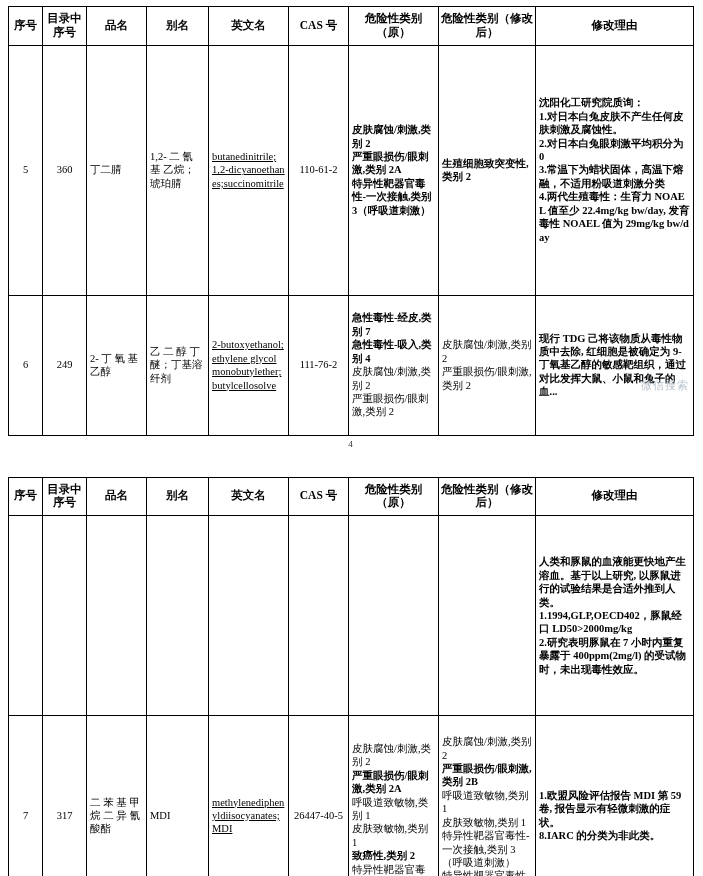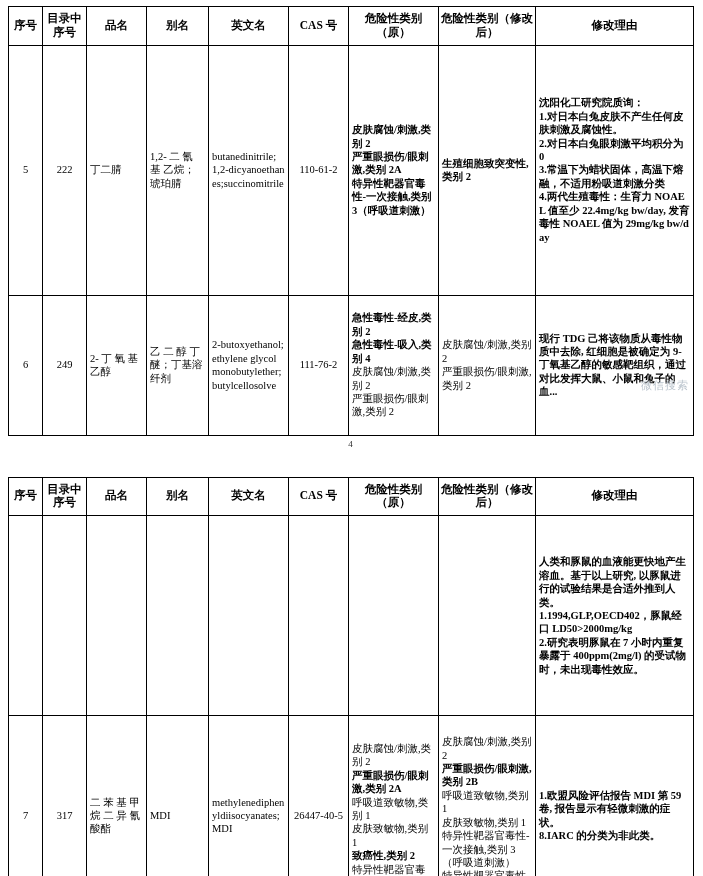--- a/index.html
+++ b/index.html
@@ -79,20 +79,21 @@
     font-size: 11px;
     color: #b9c3cc;
     letter-spacing: 1px;
     white-space: nowrap;
   }
   .en-text {
     font-family: "Liberation Serif", "DejaVu Serif", serif;
     font-size: 10px;
     line-height: 1.3;
     word-break: break-all;
+    text-decoration: underline;
   }
 </style>
 </head>
 <body>
 
 <div class="page page-1">
   <table class="doc">
     <colgroup>
       <col class="c-seq">
         <col class="c-index">
@@ -116,21 +117,21 @@
         <th>危险性类别（修改后）</th>
         <th>修改理由</th>
       </tr>
     </thead>
     <tbody>
         <tr style="height: 250px;">
           <td class="center mid">
             <div>5</div>
           </td>
           <td class="center mid">
-            <div>222</div>
+            <div>360</div>
           </td>
           <td class="mid">
             <div>丁二腈</div>
           </td>
           <td class="mid">
             <div>1,2- 二 氰 基 乙烷；琥珀腈</div>
           </td>
           <td class="mid en-text">
             <div>butanedinitrile; 1,2-dicyanoethanes;succinomitrile</div>
           </td>
@@ -171,21 +172,21 @@
             <div>乙 二 醇 丁醚；丁基溶纤剂</div>
           </td>
           <td class="mid en-text">
             <div>2-butoxyethanol;ethylene glycol monobutylether;butylcellosolve</div>
           </td>
           <td class="center mid">
             <div>111-76-2</div>
           </td>
           <td class="top">
             <div class="cell-lines">
-              <div class="b">急性毒性-经皮,类别 2</div>
+              <div class="b">急性毒性-经皮,类别 7</div>
               <div class="b">急性毒性-吸入,类别 4</div>
               <div>皮肤腐蚀/刺激,类别 2</div>
               <div>严重眼损伤/眼刺激,类别 2</div>
             </div>
           </td>
           <td class="top">
             <div class="cell-lines">
               <div>皮肤腐蚀/刺激,类别 2</div>
               <div>严重眼损伤/眼刺激,类别 2</div>
             </div>

